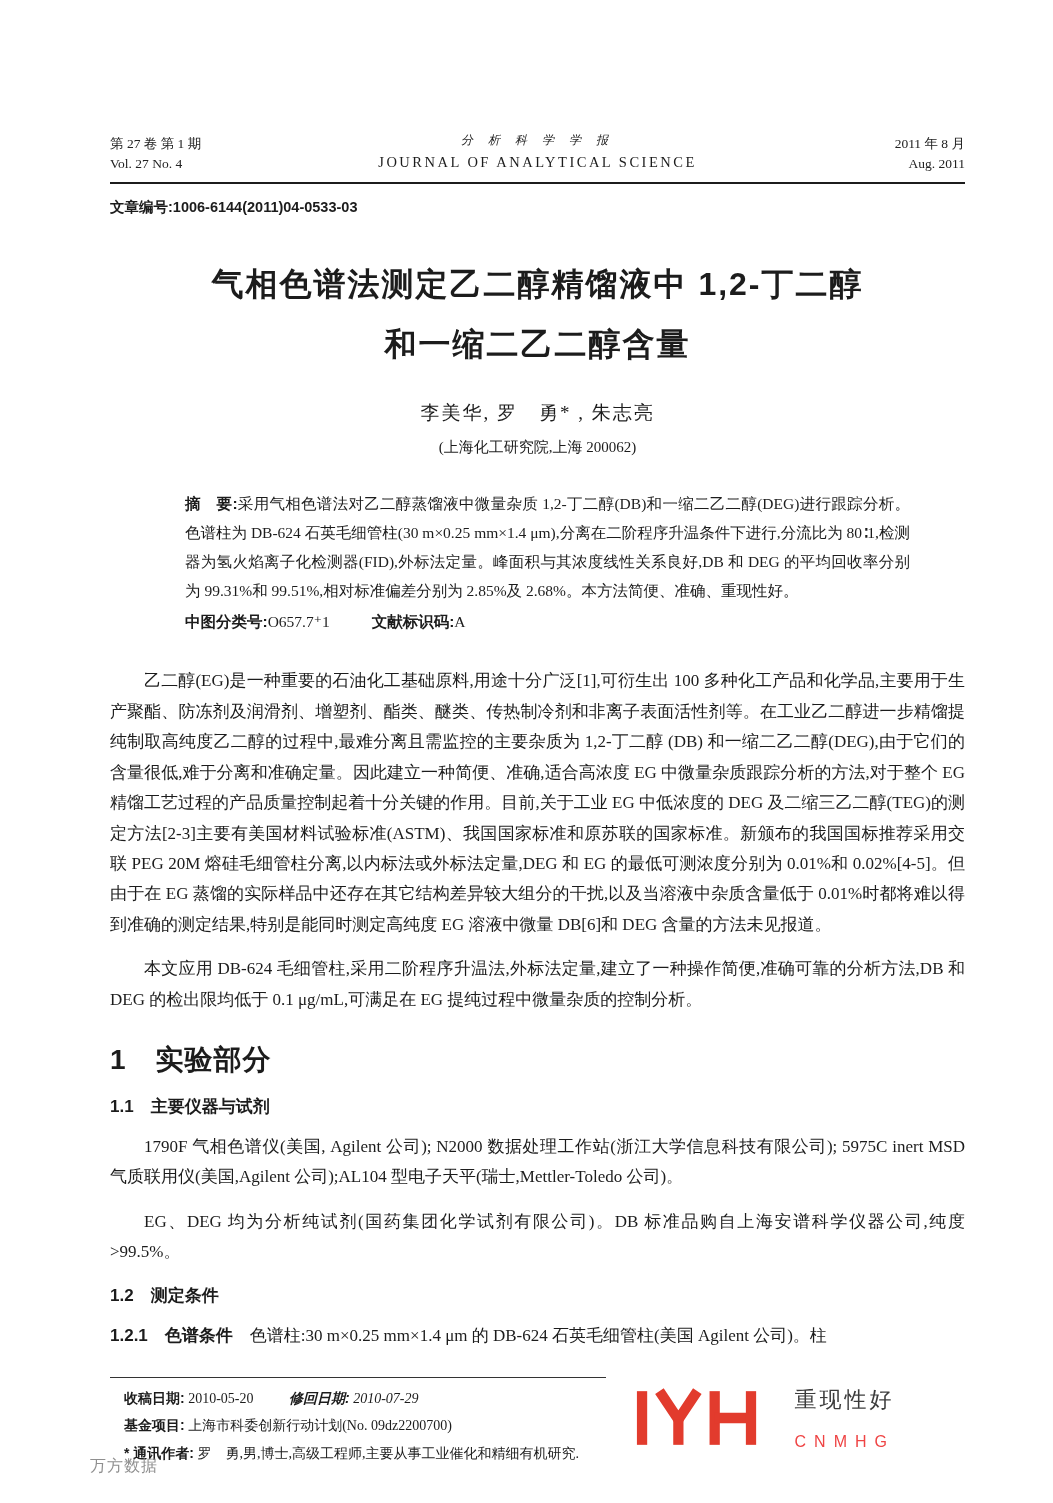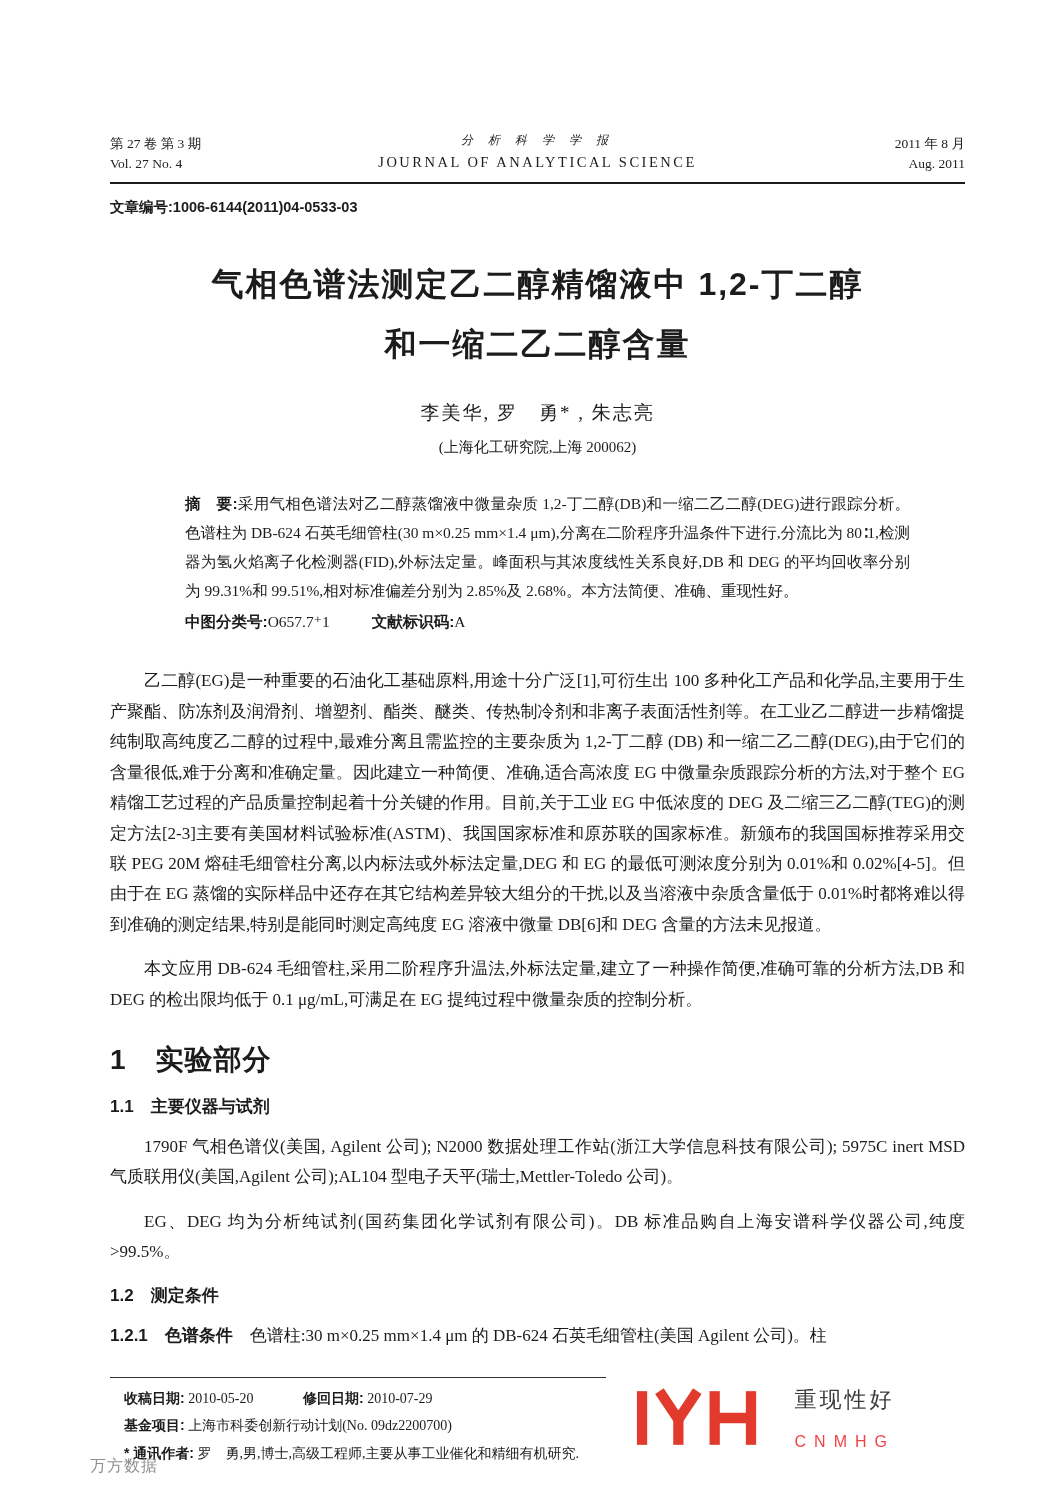--- a/index.html
+++ b/index.html
@@ -82,42 +82,42 @@
     font-weight: bold;
     font-size: 17px;
     margin-top: 16px;
   }
 
   
   .footnote-area { position: relative; margin-top: 26px; font-size: 14px; line-height: 1.95; min-height: 128px; }
   .footnote-rule { width: 58%; border-top: 1.5px solid #333; margin-bottom: 7px; }
   .fn-row { padding-left: 14px; }
   .fn-lbl { font-family: "Liberation Sans", "DejaVu Sans", sans-serif; font-weight: bold; }
-  .fn-pair2 { margin-left: 46px; }
+  .fn-pair2 { margin-left: 32px; font-style: italic; }
 
   .cnmhg-logo {
     position: absolute;
     right: 70px;
     top: 2px;
     display: flex;
     align-items: center;
     gap: 14px;
   }
   .logo-text-cn { font-family: "Liberation Sans", "DejaVu Sans", sans-serif; font-size: 22px; color: #3c3c3c; letter-spacing: 3px; }
   .logo-text-en { font-family: "Liberation Sans", "DejaVu Sans", sans-serif; font-size: 16px; color: #ef4444; letter-spacing: 8px; margin-top: 4px; }
   .wanfang-watermark { position: absolute; left: 90px; bottom: 26px; color: #8f8f8f; font-size: 16px; letter-spacing: 1px; }
 </style>
 </head>
 <body>
 
 <div class="page">
 
   <div class="journal-header">
     <div class="jh-left">
-      <div>第 27 卷 第 3 期</div>
+      <div>第 27 卷 第 1 期</div>
       <div>Vol. 27   No. 4</div>
     </div>
     <div class="jh-center">
       <div class="jh-cn">分 析 科 学 学 报</div>
       <div class="jh-en">JOURNAL OF ANALYTICAL SCIENCE</div>
     </div>
     <div class="jh-right">
       <div>2011 年 8 月</div>
       <div>Aug.   2011</div>
     </div>

